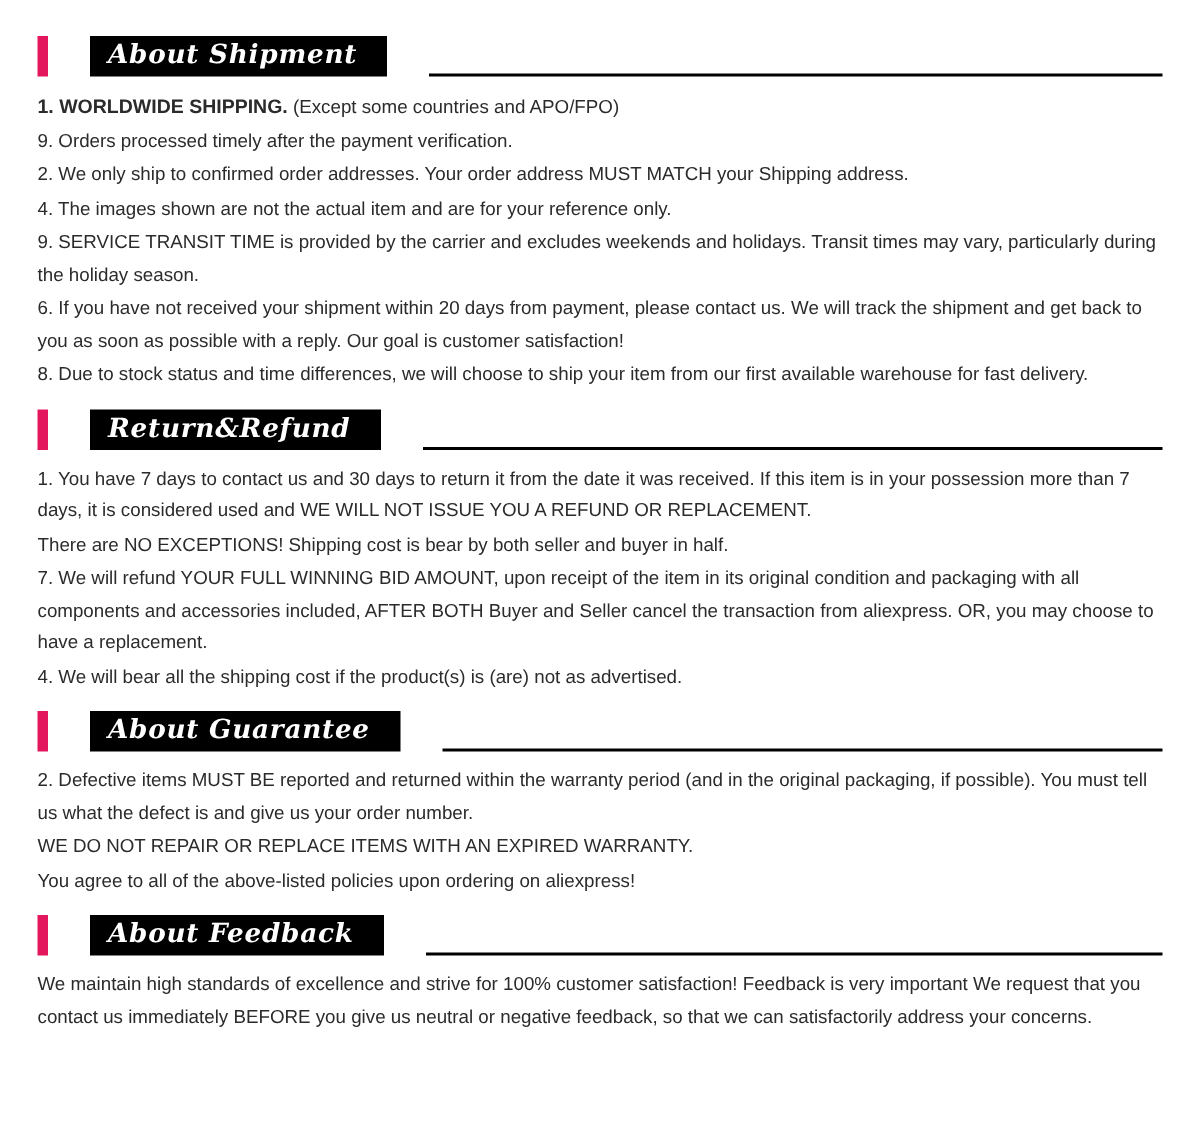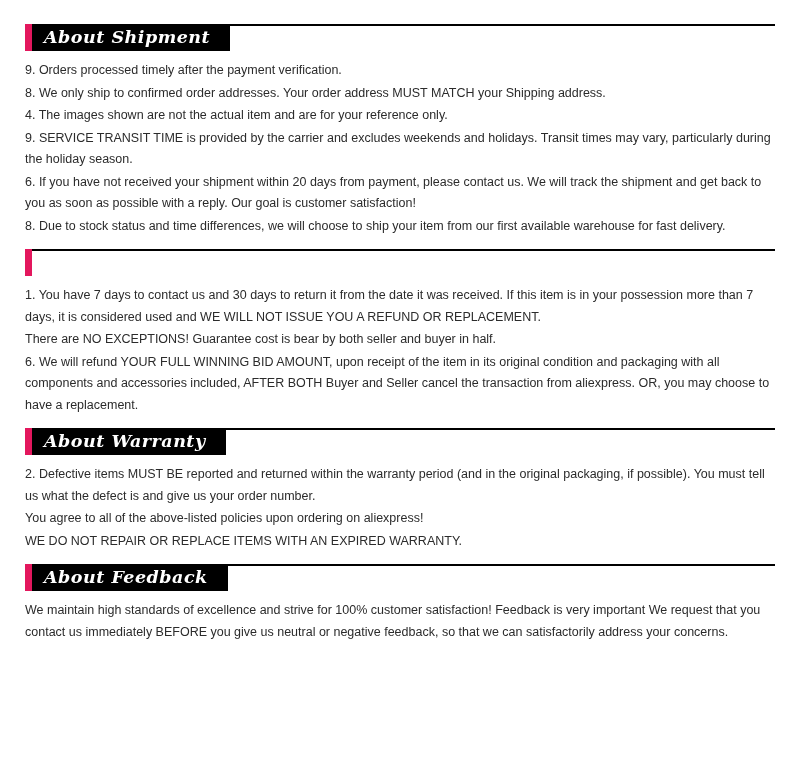--- a/index.html
+++ b/index.html
@@ -16,23 +16,24 @@
     min-height: 761px;
     font-family: "Liberation Sans", "DejaVu Sans", sans-serif;
     color: var(--body-text);
   }
   .page { padding: 24px 25px 12px 25px; }
 
   .section:not(:first-child) { margin-top: 12px; }
 
   .hdr {
     display: flex;
-    align-items: flex-start;
+    align-items: flex-end;
     height: 27px;
     margin: 0 0 9px 0;
+    gap: 28px;
   }
   .bar {
     width: 7px;
     height: 27px;
     background: var(--accent);
     flex: 0 0 auto;
   }
   .box {
     margin: 0;
     background: var(--header-bg);
@@ -65,51 +66,54 @@
 
 <div class="page">
 
   <section class="section">
     <div class="hdr">
       <span class="bar"></span>
       <h2 class="box">About Shipment</h2>
       <span class="rule"></span>
     </div>
     <div class="body">
+      <p><strong>1. WORLDWIDE SHIPPING.</strong><span> (Except some countries and APO/FPO)</span></p>
       <p>9. Orders processed timely after the payment verification.</p>
-      <p>8. We only ship to confirmed order addresses. Your order address MUST MATCH your Shipping address.</p>
+      <p>2. We only ship to confirmed order addresses. Your order address MUST MATCH your Shipping address.</p>
       <p>4. The images shown are not the actual item and are for your reference only.</p>
       <p>9. SERVICE TRANSIT TIME is provided by the carrier and excludes weekends and holidays. Transit times may vary, particularly during the holiday season.</p>
       <p>6. If you have not received your shipment within 20 days from payment, please contact us. We will track the shipment and get back to you as soon as possible with a reply. Our goal is customer satisfaction!</p>
       <p>8. Due to stock status and time differences, we will choose to ship your item from our first available warehouse for fast delivery.</p>
     </div>
   </section>
 
   <section class="section">
     <div class="hdr">
       <span class="bar"></span>
+      <h2 class="box">Return&amp;Refund</h2>
       <span class="rule"></span>
     </div>
     <div class="body">
       <p>1. You have 7 days to contact us and 30 days to return it from the date it was received. If this item is in your possession more than 7 days, it is considered used and WE WILL NOT ISSUE YOU A REFUND OR REPLACEMENT.</p>
-      <p>There are NO EXCEPTIONS! Guarantee cost is bear by both seller and buyer in half.</p>
-      <p>6. We will refund YOUR FULL WINNING BID AMOUNT, upon receipt of the item in its original condition and packaging with all components and accessories included, AFTER BOTH Buyer and Seller cancel the transaction from aliexpress. OR, you may choose to have a replacement.</p>
+      <p>There are NO EXCEPTIONS! Shipping cost is bear by both seller and buyer in half.</p>
+      <p>7. We will refund YOUR FULL WINNING BID AMOUNT, upon receipt of the item in its original condition and packaging with all components and accessories included, AFTER BOTH Buyer and Seller cancel the transaction from aliexpress. OR, you may choose to have a replacement.</p>
+      <p>4. We will bear all the shipping cost if the product(s) is (are) not as advertised.</p>
     </div>
   </section>
 
   <section class="section">
     <div class="hdr">
       <span class="bar"></span>
-      <h2 class="box">About Warranty</h2>
+      <h2 class="box">About Guarantee</h2>
       <span class="rule"></span>
     </div>
     <div class="body">
       <p>2. Defective items MUST BE reported and returned within the warranty period (and in the original packaging, if possible). You must tell us what the defect is and give us your order number.</p>
+      <p>WE DO NOT REPAIR OR REPLACE ITEMS WITH AN EXPIRED WARRANTY.</p>
       <p>You agree to all of the above-listed policies upon ordering on aliexpress!</p>
-      <p>WE DO NOT REPAIR OR REPLACE ITEMS WITH AN EXPIRED WARRANTY.</p>
     </div>
   </section>
 
   <section class="section">
     <div class="hdr">
       <span class="bar"></span>
       <h2 class="box">About Feedback</h2>
       <span class="rule"></span>
     </div>
     <div class="body">

